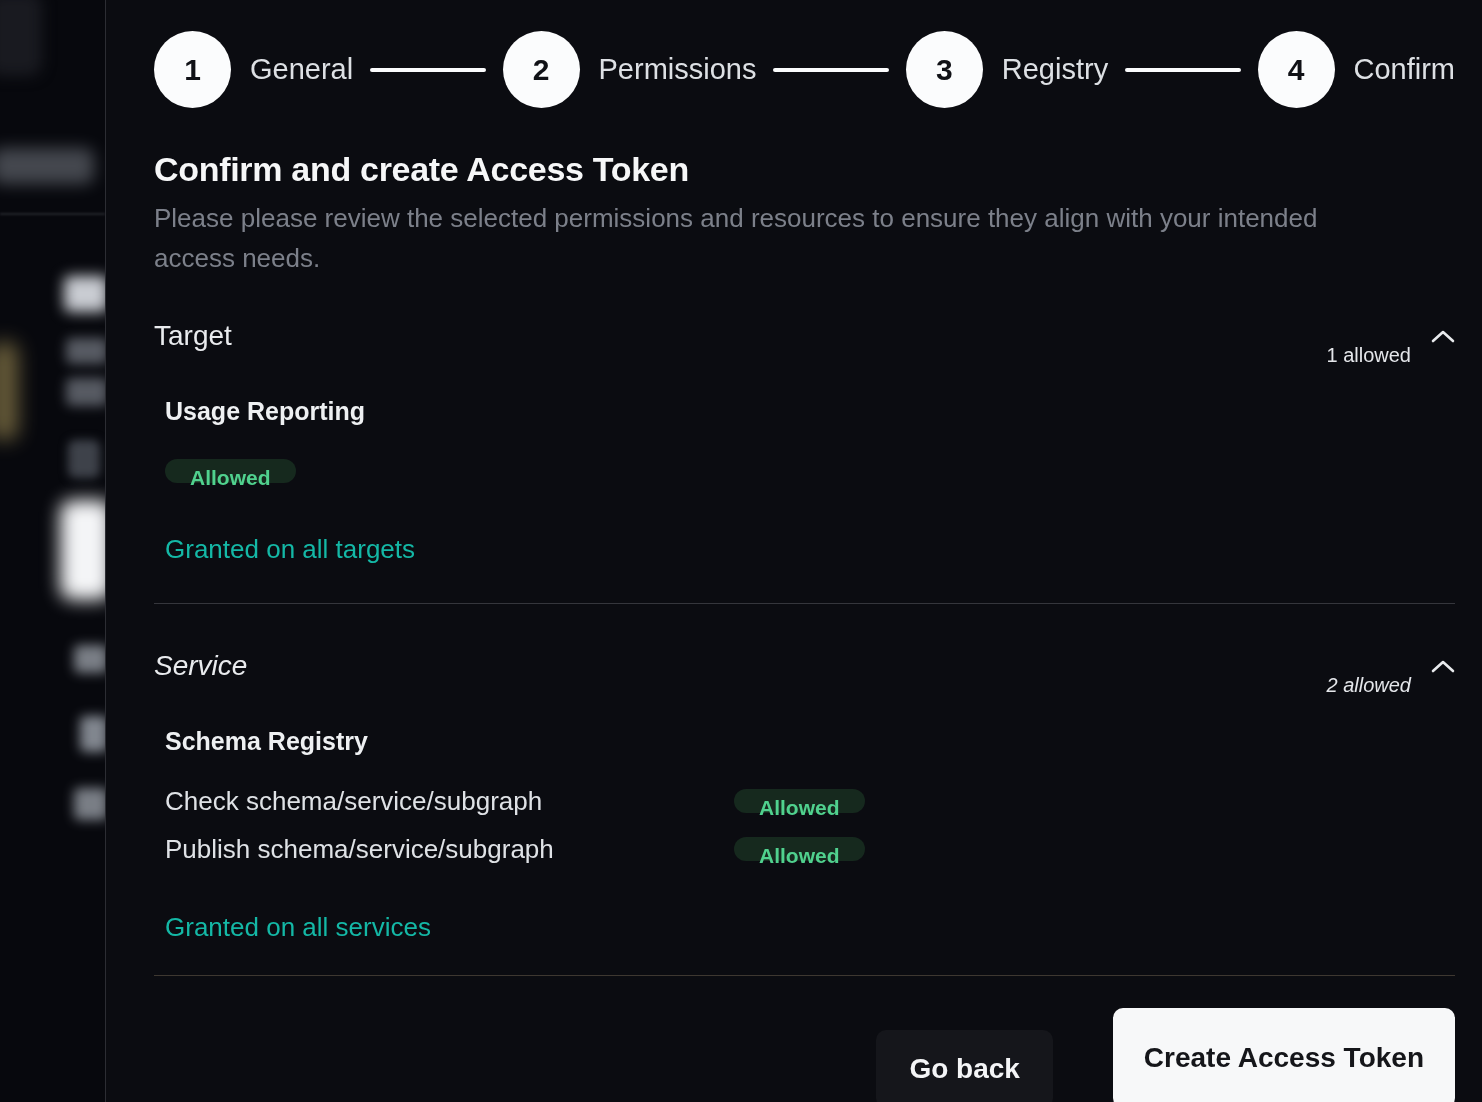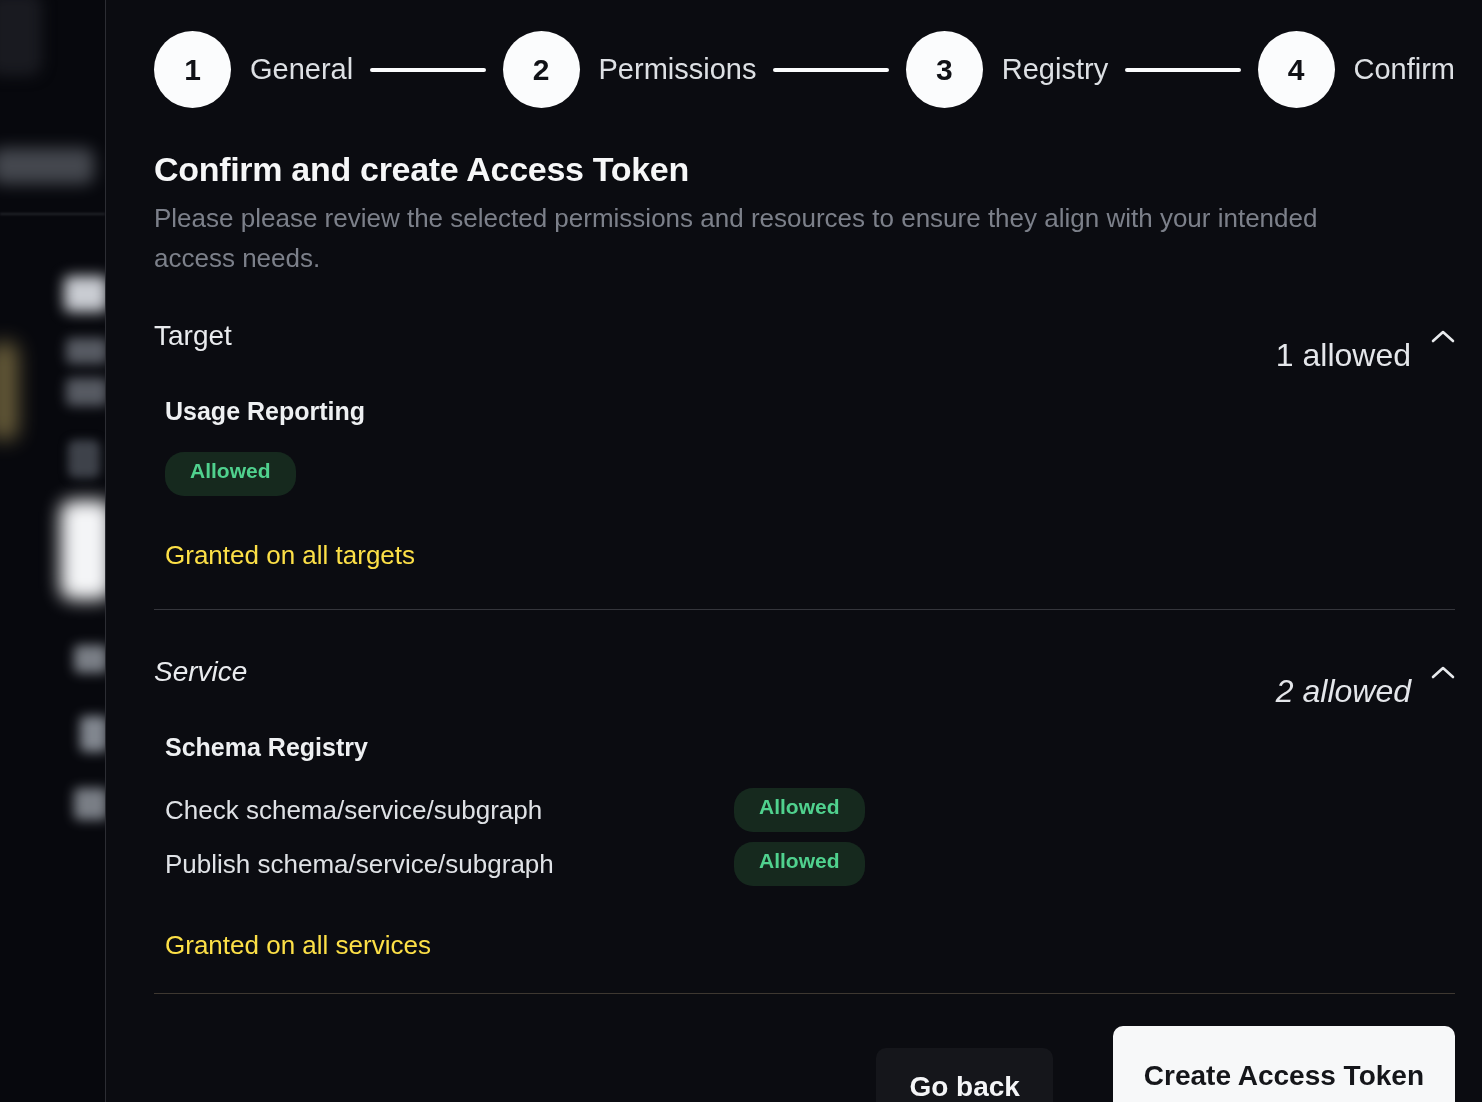--- a/index.html
+++ b/index.html
@@ -58,34 +58,34 @@
   }
   .page-desc {
     margin-top: 9px; max-width: 1228px;
     font-size: 26px; line-height: 40px; color: #7c808a;
   }
 
   
   .section-head { display: flex; justify-content: space-between; align-items: center; margin-top: 40px; height: 36px; }
   .section-title { font-size: 28px; font-weight: 500; color: #e9ebee; }
   .section-toggle { display: flex; align-items: center; gap: 20px; cursor: pointer; }
-  .section-count { font-size: 32px; font-weight: 500; color: #e4e6ea; margin-top: 39px; }
+  .section-count { font-size: 20px; font-weight: 500; color: #e4e6ea; margin-top: 39px; }
   .chevron { width: 24px; height: 14px; display: block; }
 
   .group-name { margin-top: 42px; padding-left: 11px; font-size: 25px; font-weight: 700; color: #eef0f2; line-height: 30px; }
   .perm-row { display: flex; align-items: center; margin-top: 26px; padding-left: 11px; min-height: 38px; }
   .perm-row + .perm-row { margin-top: 10px; }
   .perm-label { flex: 0 0 569px; font-size: 26px; color: #dfe2e6; }
   .badge {
-    display: inline-block; height: 44px; line-height: 38px;
+    display: inline-block; height: 24px; line-height: 38px;
     padding: 0 25px; border-radius: 19px;
     background: #16291e; color: #50d18e;
     font-size: 21px; font-weight: 700;
   }
-  .granted-note { margin-top: 44px; padding-left: 11px; font-size: 26px; color: #fde047; line-height: 31px; }
+  .granted-note { margin-top: 44px; padding-left: 11px; font-size: 26px; color: #14b8a6; line-height: 31px; }
   .divider { border: none; border-top: 1px solid #35363c; margin: 38px 0 0 0; }
   .divider-warm { border-top-color: #3e3831; margin-top: 32px; }
 
   
   .footer { display: flex; justify-content: flex-end; align-items: flex-end; gap: 40px; margin-top: 32px; }
   .btn { border: none; border-radius: 10px; font-family: inherit; font-size: 28px; font-weight: 600; cursor: pointer; }
   .btn-secondary { background: #15161b; color: #f4f5f7; height: 78px; padding: 0 33px; }
   .btn-primary { background: #f7f8f9; color: #15161a; height: 100px; padding: 7px 31px; font-weight: 700; margin-left: 20px; }
 </style>
 </head>

